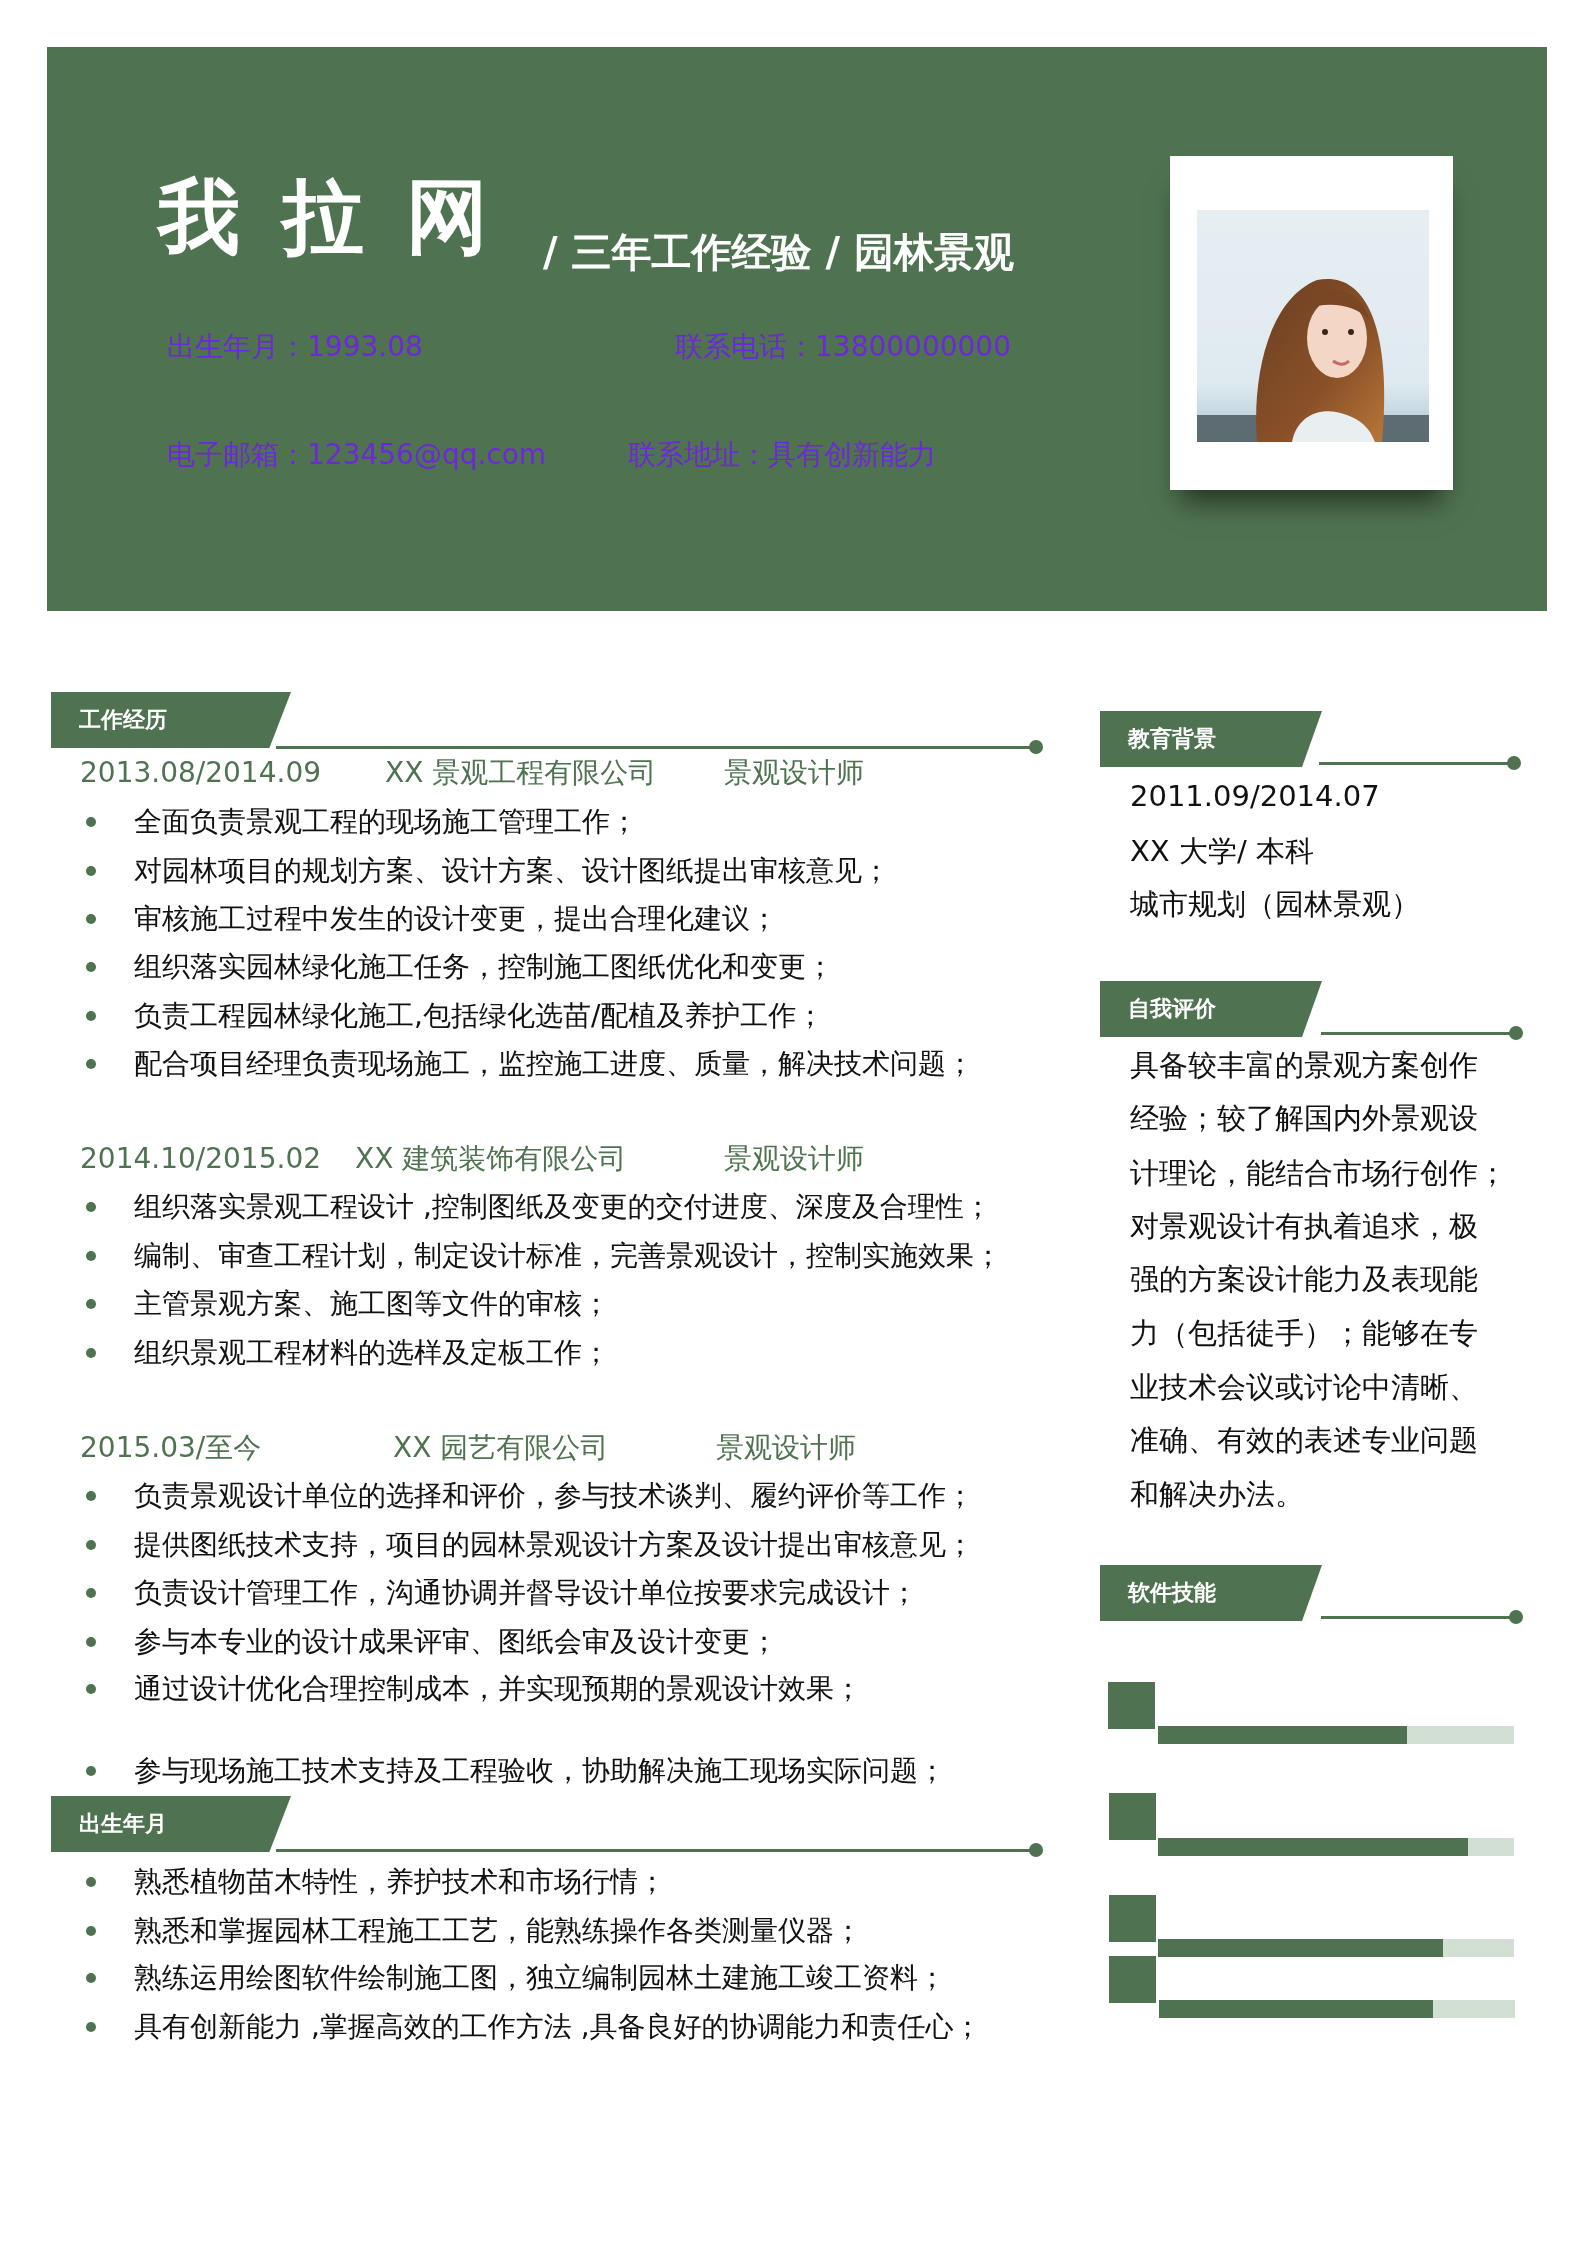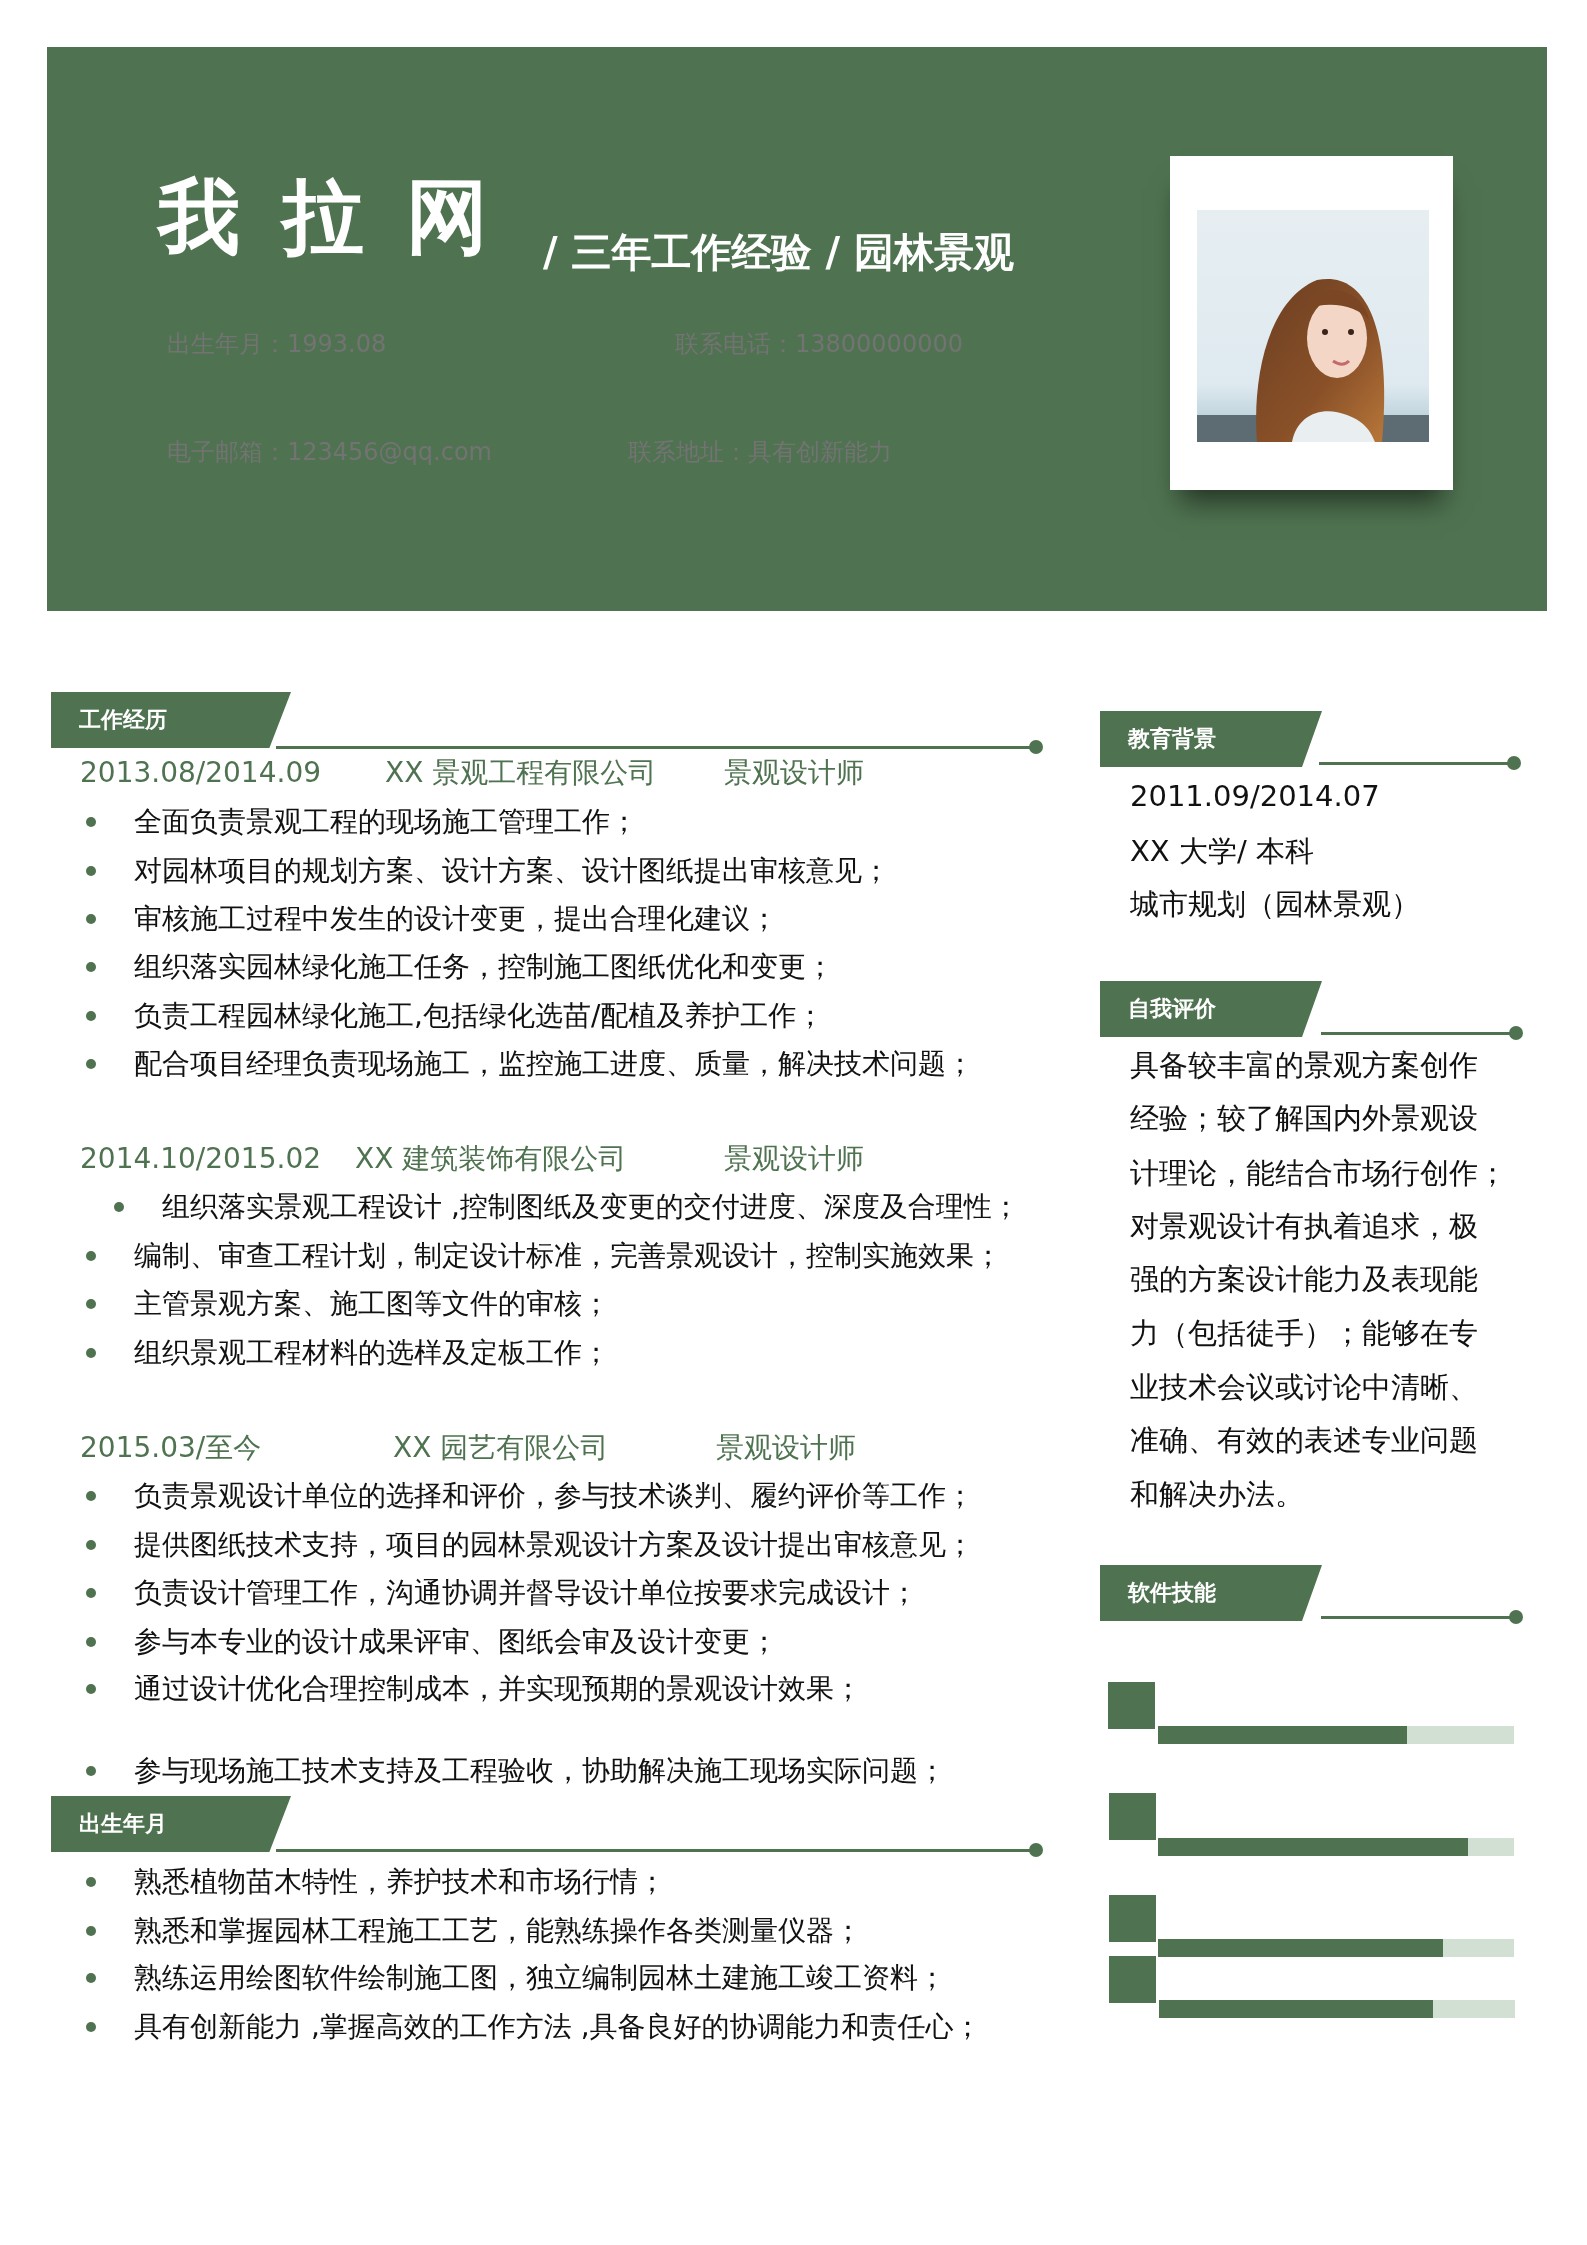--- a/index.html
+++ b/index.html
@@ -7,21 +7,21 @@
     width:1587px; height:2245px; position:relative; overflow:hidden;
     background:#ffffff;
     font-family:"DejaVu Sans","Liberation Sans",sans-serif;
     color:#111;
   }
   .abs { position:absolute; }
   
   .header { left:47px; top:47px; width:1500px; height:564px; background:#4f7350; }
   .name { left:158px; top:176px; font-size:82px; font-weight:bold; color:#fff; letter-spacing:42px; white-space:nowrap; line-height:1; }
   .subtitle { left:543px; top:230px; font-size:40px; font-weight:bold; color:#fff; white-space:nowrap; line-height:1.1; }
-  .info { font-size:24px; color:#737373; white-space:nowrap; line-height:1.2; }
+  .info { font-size:28px; color:#6d28d9; white-space:nowrap; line-height:1.2; }
   .photo-frame { left:1170px; top:156px; width:283px; height:334px; background:#fff;
     box-shadow: 0 22px 26px -10px rgba(0,0,0,0.55); }
   .photo { left:27px; top:54px; width:232px; height:232px; overflow:hidden; }
 
   
   .tag { height:56px; }
   .tag .bg { position:absolute; left:0; top:0; width:100%; height:100%; background:#4f7350;
     clip-path: polygon(0 0, 100% 0, 91% 100%, 0 100%); }
   .tag .label { position:absolute; left:28px; top:6px; font-size:22px; font-weight:bold; color:#fff; white-space:nowrap; line-height:44px; }
   .tag-line { height:3px; background:#4f7350; }
@@ -91,21 +91,21 @@
 <div class="abs bullet" style="left:134px; top:804px;"><span class="dot"></span><span>全面负责景观工程的现场施工管理工作；</span></div>
 <div class="abs bullet" style="left:134px; top:853px;"><span class="dot"></span><span>对园林项目的规划方案、设计方案、设计图纸提出审核意见；</span></div>
 <div class="abs bullet" style="left:134px; top:901px;"><span class="dot"></span><span>审核施工过程中发生的设计变更，提出合理化建议；</span></div>
 <div class="abs bullet" style="left:134px; top:949px;"><span class="dot"></span><span>组织落实园林绿化施工任务，控制施工图纸优化和变更；</span></div>
 <div class="abs bullet" style="left:134px; top:998px;"><span class="dot"></span><span>负责工程园林绿化施工,包括绿化选苗/配植及养护工作；</span></div>
 <div class="abs bullet" style="left:134px; top:1046px;"><span class="dot"></span><span>配合项目经理负责现场施工，监控施工进度、质量，解决技术问题；</span></div>
 
 <div class="abs job-head" style="left:80px; top:1143px;">2014.10/2015.02</div>
 <div class="abs job-head" style="left:355px; top:1143px;">XX 建筑装饰有限公司</div>
 <div class="abs job-head" style="left:724px; top:1143px;">景观设计师</div>
-<div class="abs bullet" style="left:134px; top:1189px;margin-left:28px;"><span class="dot"></span><span>组织落实景观工程设计 ,控制图纸及变更的交付进度、深度及合理性；</span></div>
+<div class="abs bullet" style="left:134px; top:1189px;"><span class="dot"></span><span>组织落实景观工程设计 ,控制图纸及变更的交付进度、深度及合理性；</span></div>
 <div class="abs bullet" style="left:134px; top:1238px;"><span class="dot"></span><span>编制、审查工程计划，制定设计标准，完善景观设计，控制实施效果；</span></div>
 <div class="abs bullet" style="left:134px; top:1286px;"><span class="dot"></span><span>主管景观方案、施工图等文件的审核；</span></div>
 <div class="abs bullet" style="left:134px; top:1335px;"><span class="dot"></span><span>组织景观工程材料的选样及定板工作；</span></div>
 
 <div class="abs job-head" style="left:80px; top:1432px;">2015.03/至今</div>
 <div class="abs job-head" style="left:393px; top:1432px;">XX 园艺有限公司</div>
 <div class="abs job-head" style="left:716px; top:1432px;">景观设计师</div>
 <div class="abs bullet" style="left:134px; top:1478px;"><span class="dot"></span><span>负责景观设计单位的选择和评价，参与技术谈判、履约评价等工作；</span></div>
 <div class="abs bullet" style="left:134px; top:1527px;"><span class="dot"></span><span>提供图纸技术支持，项目的园林景观设计方案及设计提出审核意见；</span></div>
 <div class="abs bullet" style="left:134px; top:1575px;"><span class="dot"></span><span>负责设计管理工作，沟通协调并督导设计单位按要求完成设计；</span></div>

